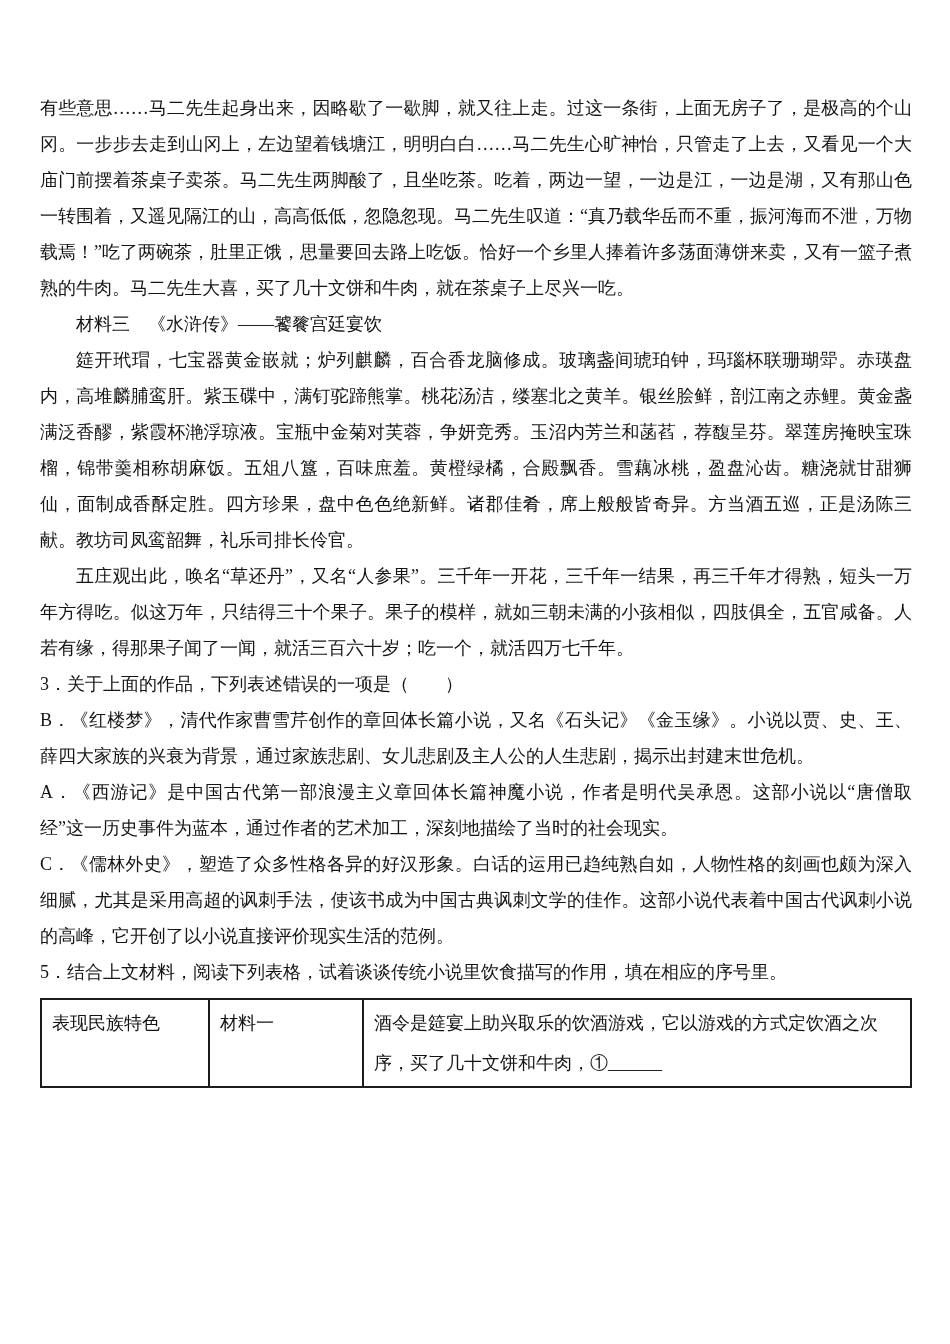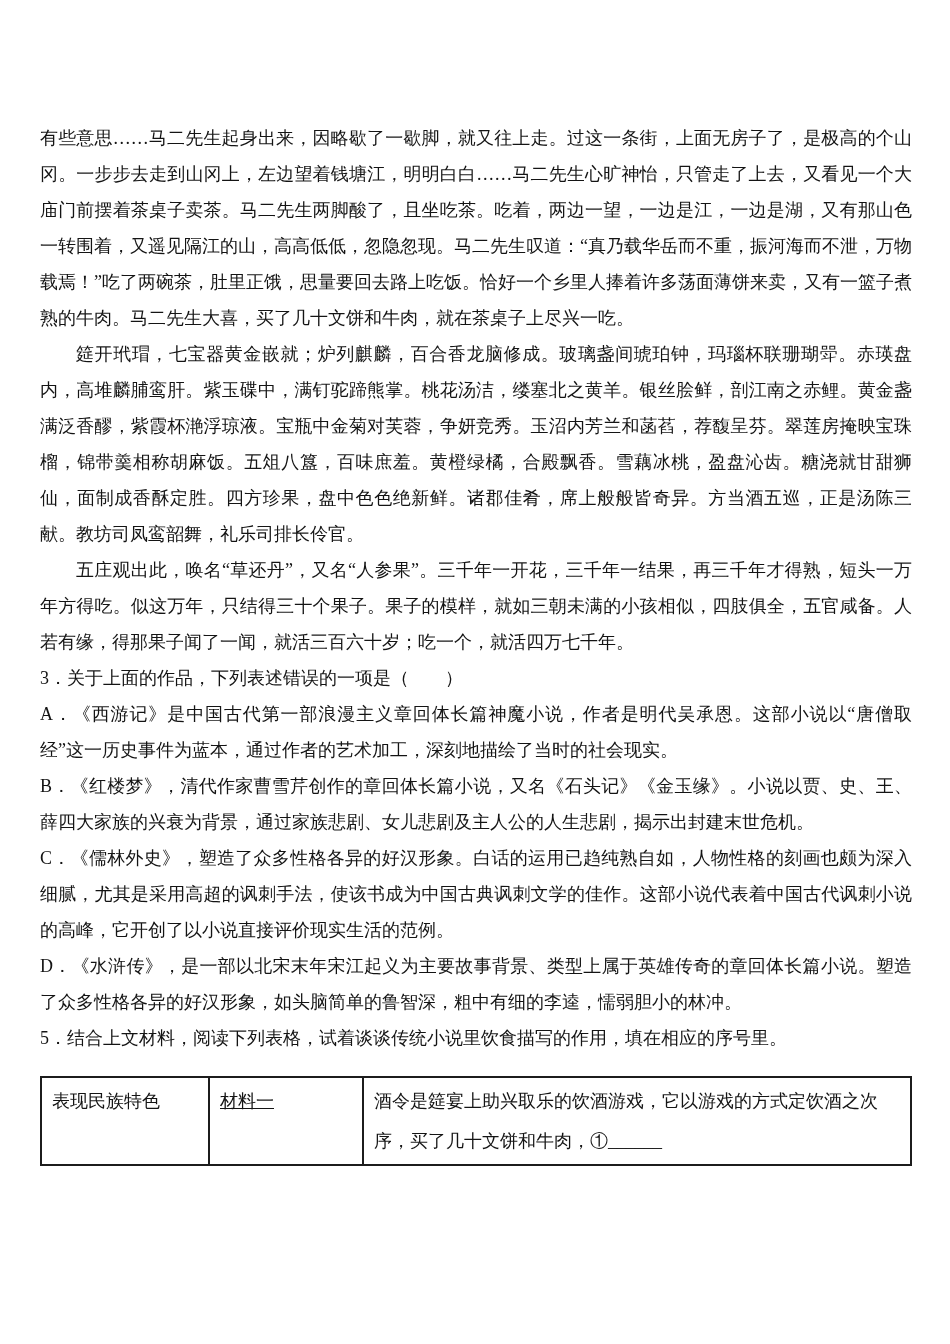--- a/index.html
+++ b/index.html
@@ -1,70 +1,70 @@
 <!DOCTYPE html>
 <html><head>
 <meta charset="utf-8">
 <style>
   html, body { margin: 0; padding: 0; background: #ffffff; }
   .page {
     position: relative;
     width: 950px;
     height: 1344px;
     box-sizing: border-box;
-    padding: 120px 38px 0 40px;
+    padding: 90px 38px 0 40px;
     background: #ffffff;
     font-family: "Liberation Serif", "DejaVu Serif", serif;
     font-size: 18px;
     line-height: 36px;
     color: #141414;
     overflow: hidden;
   }
   p { margin: 0; text-align: justify; }
   .indent { text-indent: 2em; }
   .doc-table {
     width: 100%;
     border-collapse: collapse;
-    margin-top: 20px;
+    margin-top: 8px;
     table-layout: fixed;
   }
   .doc-table td {
     border: 2px solid #1c1c1c;
     vertical-align: top;
     padding: 3px 10px;
     line-height: 40px;
     text-align: left;
   }
   .doc-table .col-feature { width: 146px; }
-  .doc-table .col-material { width: 132px; text-decoration: underline; }
+  .doc-table .col-material { width: 132px; }
   .doc-table tr { height: 84px; }
 </style>
 </head>
 <body>
 
 <div class="page">
 
   <p>有些意思……马二先生起身出来，因略歇了一歇脚，就又往上走。过这一条街，上面无房子了，是极高的个山冈。一步步去走到山冈上，左边望着钱塘江，明明白白……马二先生心旷神怡，只管走了上去，又看见一个大庙门前摆着茶桌子卖茶。马二先生两脚酸了，且坐吃茶。吃着，两边一望，一边是江，一边是湖，又有那山色一转围着，又遥见隔江的山，高高低低，忽隐忽现。马二先生叹道：“真乃载华岳而不重，振河海而不泄，万物载焉！”吃了两碗茶，肚里正饿，思量要回去路上吃饭。恰好一个乡里人捧着许多荡面薄饼来卖，又有一篮子煮熟的牛肉。马二先生大喜，买了几十文饼和牛肉，就在茶桌子上尽兴一吃。</p>
 
+  <p class="indent">材料三　《水浒传》——饕餮宫廷宴饮</p>
 
 
   <p class="indent">筵开玳瑁，七宝器黄金嵌就；炉列麒麟，百合香龙脑修成。玻璃盏间琥珀钟，玛瑙杯联珊瑚斝。赤瑛盘内，高堆麟脯鸾肝。紫玉碟中，满钉驼蹄熊掌。桃花汤洁，缕塞北之黄羊。银丝脍鲜，剖江南之赤鲤。黄金盏满泛香醪，紫霞杯滟浮琼液。宝瓶中金菊对芙蓉，争妍竞秀。玉沼内芳兰和菡萏，荐馥呈芬。翠莲房掩映宝珠榴，锦带羹相称胡麻饭。五俎八簋，百味庶羞。黄橙绿橘，合殿飘香。雪藕冰桃，盈盘沁齿。糖浇就甘甜狮仙，面制成香酥定胜。四方珍果，盘中色色绝新鲜。诸郡佳肴，席上般般皆奇异。方当酒五巡，正是汤陈三献。教坊司凤鸾韶舞，礼乐司排长伶官。</p>
 
 
   <p class="indent">五庄观出此，唤名“草还丹”，又名“人参果”。三千年一开花，三千年一结果，再三千年才得熟，短头一万年方得吃。似这万年，只结得三十个果子。果子的模样，就如三朝未满的小孩相似，四肢俱全，五官咸备。人若有缘，得那果子闻了一闻，就活三百六十岁；吃一个，就活四万七千年。</p>
 
   <p>3．关于上面的作品，下列表述错误的一项是（　　）</p>
 
+  <p>B．《红楼梦》，清代作家曹雪芹创作的章回体长篇小说，又名《石头记》《金玉缘》。小说以贾、史、王、薛四大家族的兴衰为背景，通过家族悲剧、女儿悲剧及主人公的人生悲剧，揭示出封建末世危机。</p>
+
   <p>A．《西游记》是中国古代第一部浪漫主义章回体长篇神魔小说，作者是明代吴承恩。这部小说以“唐僧取经”这一历史事件为蓝本，通过作者的艺术加工，深刻地描绘了当时的社会现实。</p>
-
-  <p>B．《红楼梦》，清代作家曹雪芹创作的章回体长篇小说，又名《石头记》《金玉缘》。小说以贾、史、王、薛四大家族的兴衰为背景，通过家族悲剧、女儿悲剧及主人公的人生悲剧，揭示出封建末世危机。</p>
 
   <p>C．《儒林外史》，塑造了众多性格各异的好汉形象。白话的运用已趋纯熟自如，人物性格的刻画也颇为深入细腻，尤其是采用高超的讽刺手法，使该书成为中国古典讽刺文学的佳作。这部小说代表着中国古代讽刺小说的高峰，它开创了以小说直接评价现实生活的范例。</p>
 
-  <p>D．《水浒传》，是一部以北宋末年宋江起义为主要故事背景、类型上属于英雄传奇的章回体长篇小说。塑造了众多性格各异的好汉形象，如头脑简单的鲁智深，粗中有细的李逵，懦弱胆小的林冲。</p>
 
   <p>5．结合上文材料，阅读下列表格，试着谈谈传统小说里饮食描写的作用，填在相应的序号里。</p>
 
   <table class="doc-table">
     <tbody>
       <tr>
         <td class="col-feature">表现民族特色</td>
         <td class="col-material">材料一</td>
         <td class="col-description">酒令是筵宴上助兴取乐的饮酒游戏，它以游戏的方式定饮酒之次序，买了几十文饼和牛肉，①______</td>
       </tr>

